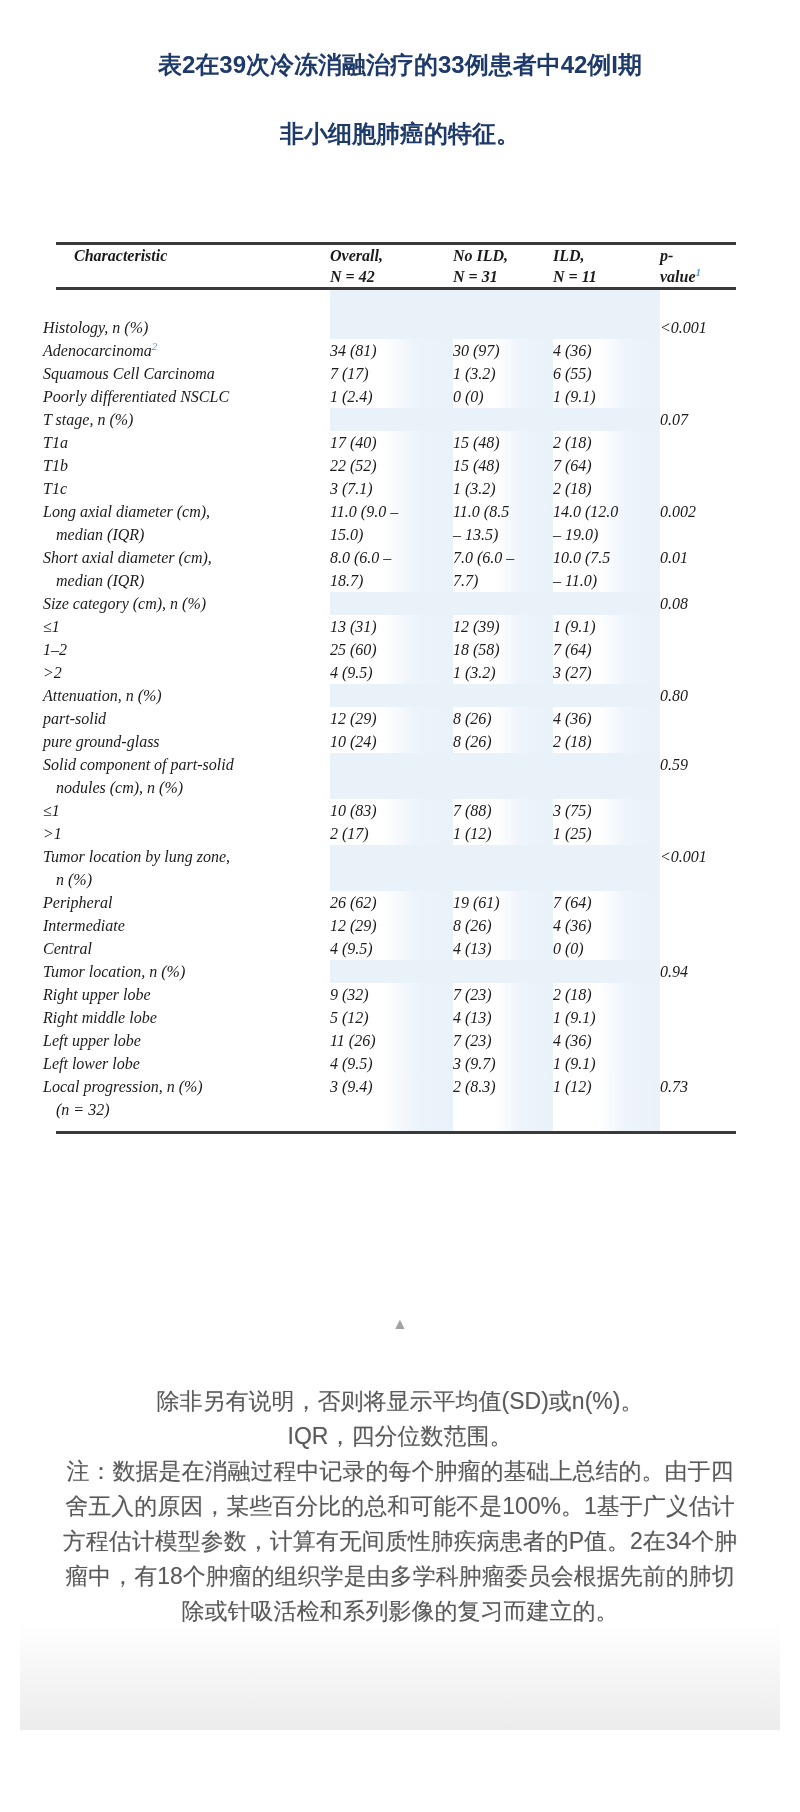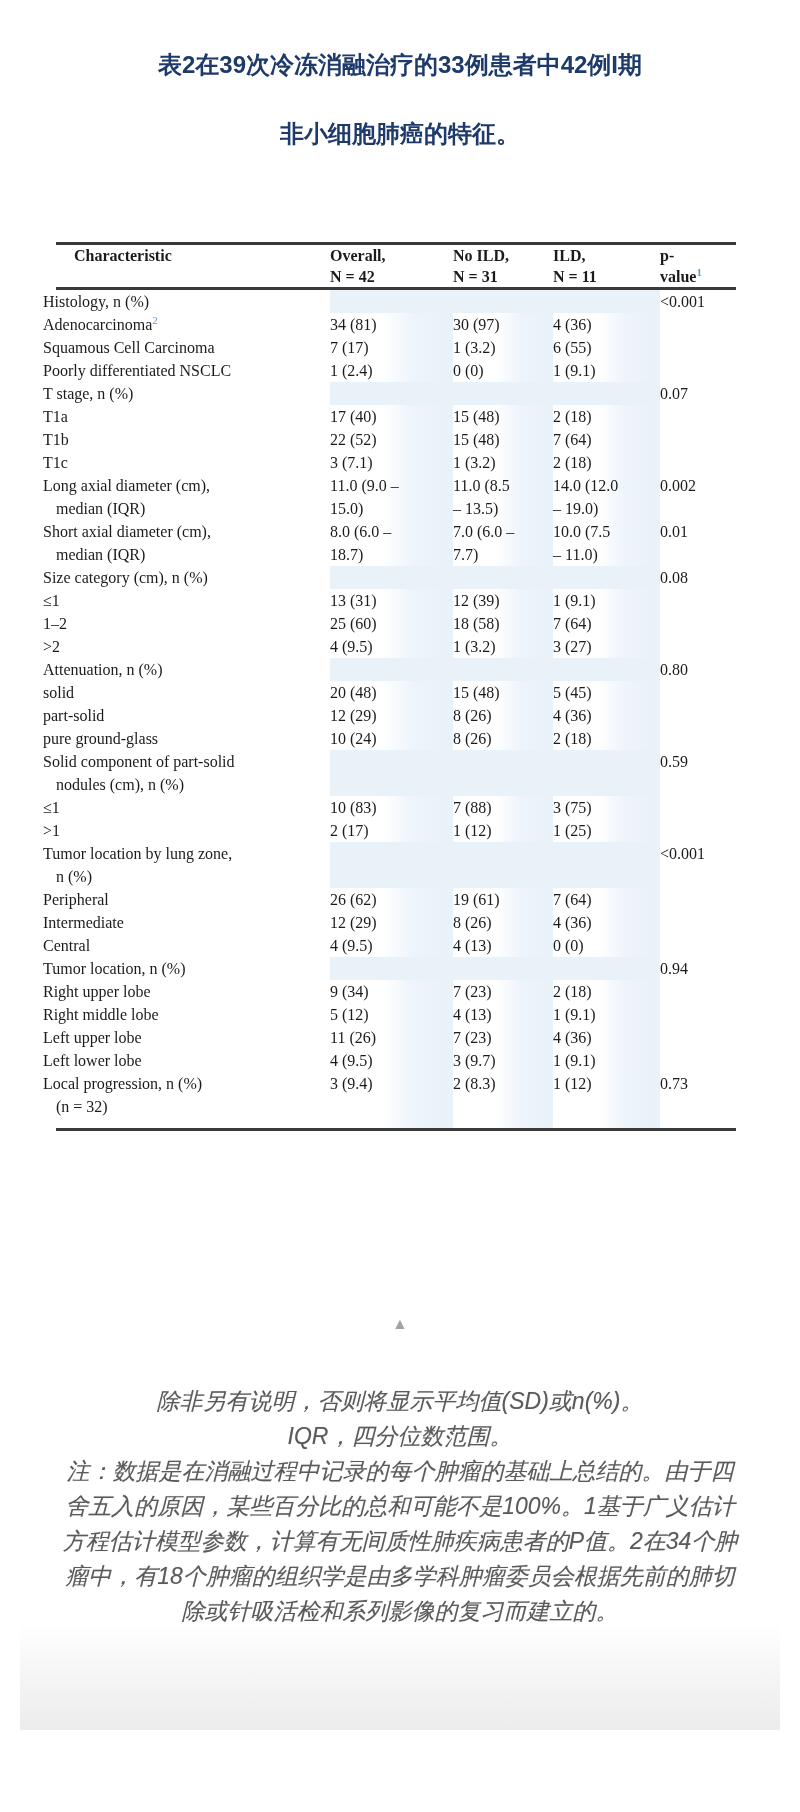--- a/index.html
+++ b/index.html
@@ -4,44 +4,44 @@
 <style>
   html,body{margin:0;padding:0;background:#ffffff;}
   .page{position:relative;width:800px;height:1812px;background:#fff;overflow:hidden;
         font-family:"Liberation Sans","DejaVu Sans",sans-serif;}
   
   .title-line{position:absolute;left:0;width:100%;text-align:center;
               font-weight:bold;font-size:24px;line-height:30px;color:#1e3a6b;}
   .title-1{top:50px;}
   .title-2{top:119px;}
   
-  .tblwrap{position:absolute;left:56px;top:242px;width:680px;}
+  .tblwrap{position:absolute;left:56px;top:242px;width:680px;font-style:italic;}
   table.tbl{width:680px;border-collapse:collapse;table-layout:fixed;
             font-family:"Liberation Serif","DejaVu Serif",serif;
             font-size:16px;color:#1b1b1b;
             border-top:3px solid #3a3a3a;border-bottom:3px solid #3a3a3a;}
   table.tbl td{vertical-align:top;padding:0;}
   thead td{font-weight:bold;line-height:21px;padding-top:7px;padding-bottom:8px;
            border-bottom:3px solid #3a3a3a;white-space:pre-line;}
   thead td.lblh{padding-left:18px;}
   tbody td{line-height:23px;white-space:pre-line;}
-  tbody tr:first-child td{padding-top:0;}
+  tbody tr:first-child td{padding-top:26px;}
   tbody tr:last-child td{padding-bottom:10px;}
   td.lbl{padding-left:31px;text-indent:-13px;padding-right:8px;}
   td.val.filled{background:linear-gradient(90deg,#ffffff 0%,#ffffff 42%,#eef4fb 68%,#e9f1f9 100%);}
   tr.sec td.val{background:#e9f1f9;}
   td.pval{padding-left:2px;}
   sup{color:#5b9bd5;font-size:11px;line-height:0;}
   
   .collapse{position:absolute;top:1316px;left:0;width:100%;text-align:center;
             color:#a3a3a3;font-size:16px;line-height:16px;cursor:pointer;}
   
   .fnblock{position:absolute;top:1384px;left:0;width:100%;text-align:center;
            color:#5a5a5a;font-size:23px;line-height:35px;
-           text-shadow:0 0 1px rgba(90,90,90,0.35);font-style:italic;}
+           text-shadow:0 0 1px rgba(90,90,90,0.35);}
   
   .fade{position:absolute;top:1623px;left:20px;width:760px;height:107px;
         background:linear-gradient(180deg,#ffffff 0%,#f6f6f6 45%,#ececec 100%);}
 </style>
 </head>
 <body>
 
 <div class="page">
 
   <div class="title-line title-1">表2在39次冷冻消融治疗的33例患者中42例I期</div>
@@ -177,27 +177,20 @@
             <td class="pval empty"></td>
           </tr>
           <tr class="sec">
             <td class="lbl">Attenuation, n (%)</td>
             <td class="val empty"></td>
             <td class="val empty"></td>
             <td class="val empty"></td>
             <td class="pval filled">0.80</td>
           </tr>
           <tr>
-            <td class="lbl">solid</td>
-            <td class="val filled">20 (48)</td>
-            <td class="val filled">15 (48)</td>
-            <td class="val filled">5 (45)</td>
-            <td class="pval empty"></td>
-          </tr>
-          <tr>
             <td class="lbl">part-solid</td>
             <td class="val filled">12 (29)</td>
             <td class="val filled">8 (26)</td>
             <td class="val filled">4 (36)</td>
             <td class="pval empty"></td>
           </tr>
           <tr>
             <td class="lbl">pure ground-glass</td>
             <td class="val filled">10 (24)</td>
             <td class="val filled">8 (26)</td>
@@ -257,21 +250,21 @@
           </tr>
           <tr class="sec">
             <td class="lbl">Tumor location, n (%)</td>
             <td class="val empty"></td>
             <td class="val empty"></td>
             <td class="val empty"></td>
             <td class="pval filled">0.94</td>
           </tr>
           <tr>
             <td class="lbl">Right upper lobe</td>
-            <td class="val filled">9 (34)</td>
+            <td class="val filled">9 (32)</td>
             <td class="val filled">7 (23)</td>
             <td class="val filled">2 (18)</td>
             <td class="pval empty"></td>
           </tr>
           <tr>
             <td class="lbl">Right middle lobe</td>
             <td class="val filled">5 (12)</td>
             <td class="val filled">4 (13)</td>
             <td class="val filled">1 (9.1)</td>
             <td class="pval empty"></td>

